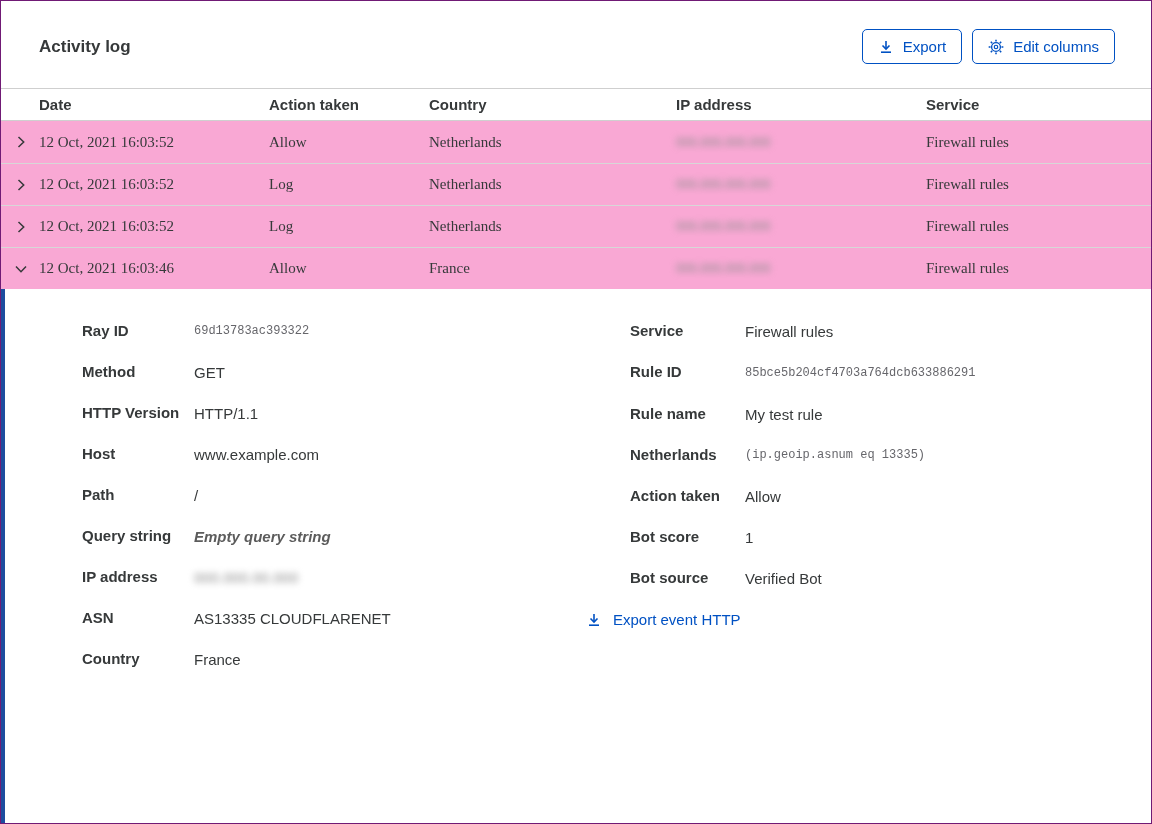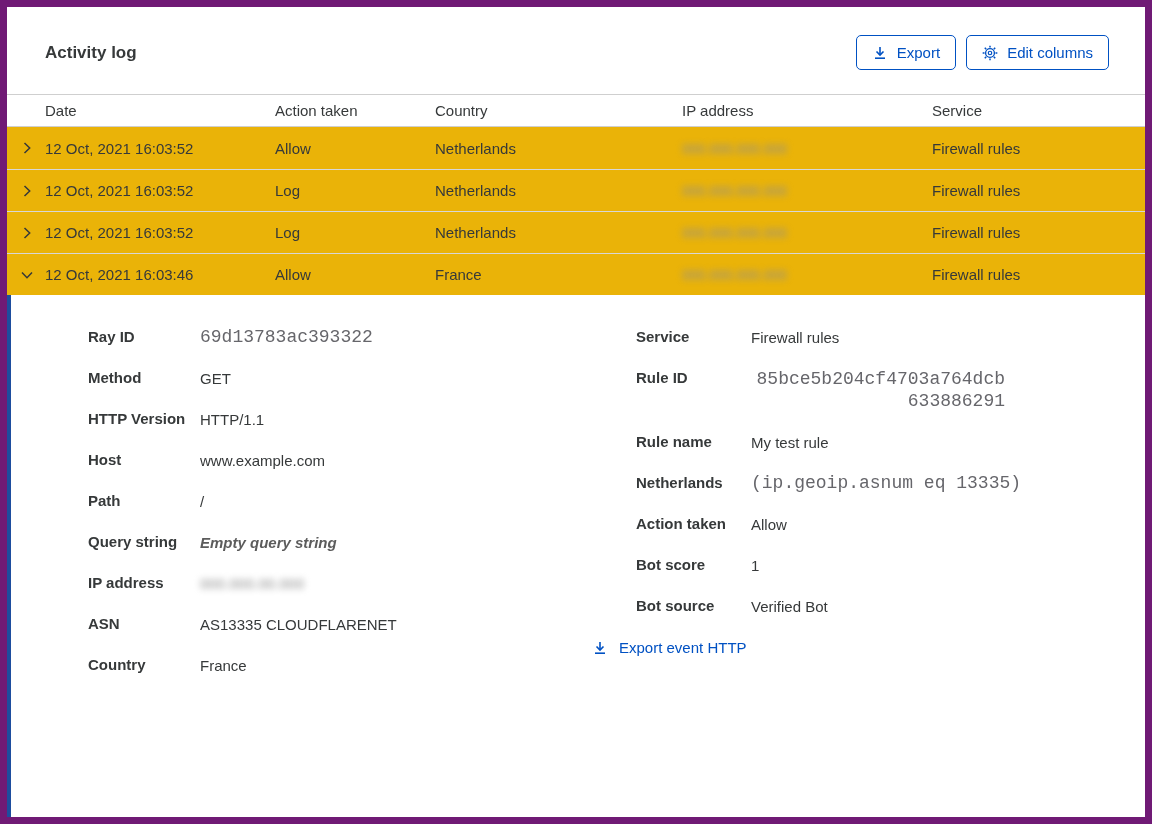--- a/index.html
+++ b/index.html
@@ -4,21 +4,21 @@
 <style>
   * { margin: 0; padding: 0; box-sizing: border-box; }
   html, body { background: #fff; }
   body {
     font-family: "Liberation Sans", "DejaVu Sans", sans-serif;
     color: #36393a;
   }
   .page {
     width: 1152px;
     height: 824px;
-    border: 7px solid #701a75;
+    border: 1px solid #701a75;
     background: #fff;
     display: flex;
     flex-direction: column;
     overflow: hidden;
   }
   
   .top {
     height: 87px;
     flex: 0 0 auto;
     display: flex;
@@ -46,28 +46,29 @@
   
   .grid-row {
     display: grid;
     grid-template-columns: 38px 230px 160px 247px 250px 1fr;
     align-items: center;
   }
   .thead {
     height: 33px;
     border-top: 1px solid #cfcfcf;
     border-bottom: 1px solid #cfcfcf;
-    font-weight: 400;
+    font-weight: 700;
     font-size: 15px;
   }
   .trow {
     height: 42px;
     font-size: 15px;
     cursor: pointer;
-    background: #eab308;
+    background: #f9a8d4;
+    font-family: Liberation Serif, serif;
   }
   .trow + .trow { border-top: 1px solid #d7d7d7; }
   .cell-chev { display: flex; justify-content: center; padding-left: 2px; }
   .chev { display: inline-flex; width: 16px; height: 16px; }
   .redacted {
     color: #8f8f8f;
     filter: blur(3px);
     user-select: none;
     white-space: nowrap;
   }
@@ -81,21 +82,21 @@
     overflow: hidden;
   }
   .col-left { width: 548px; flex: 0 0 auto; }
   .col-right { flex: 1 1 auto; }
   .d-row { display: flex; align-items: flex-start; margin-bottom: 20px; font-size: 15px; }
   .d-row .d-label { flex: 0 0 auto; width: 112px; font-weight: 700; padding-top: 1px; margin-left: 44px; }
   .col-right .d-row .d-label { width: 115px; }
   .d-value { line-height: 21px; }
   .mono {
     font-family: "Liberation Mono", "DejaVu Sans Mono", monospace;
-    font-size: 18px;
+    font-size: 12px;
     color: #66666b;
   }
   .mono-wrap {
     max-width: 254px;
     word-break: break-all;
     line-height: 22px;
     text-align: right;
   }
   .italic { font-style: italic; color: #5c5c5c; font-weight: bold; }
   .redacted-lines div { line-height: 20px; margin-bottom: 12px; }

